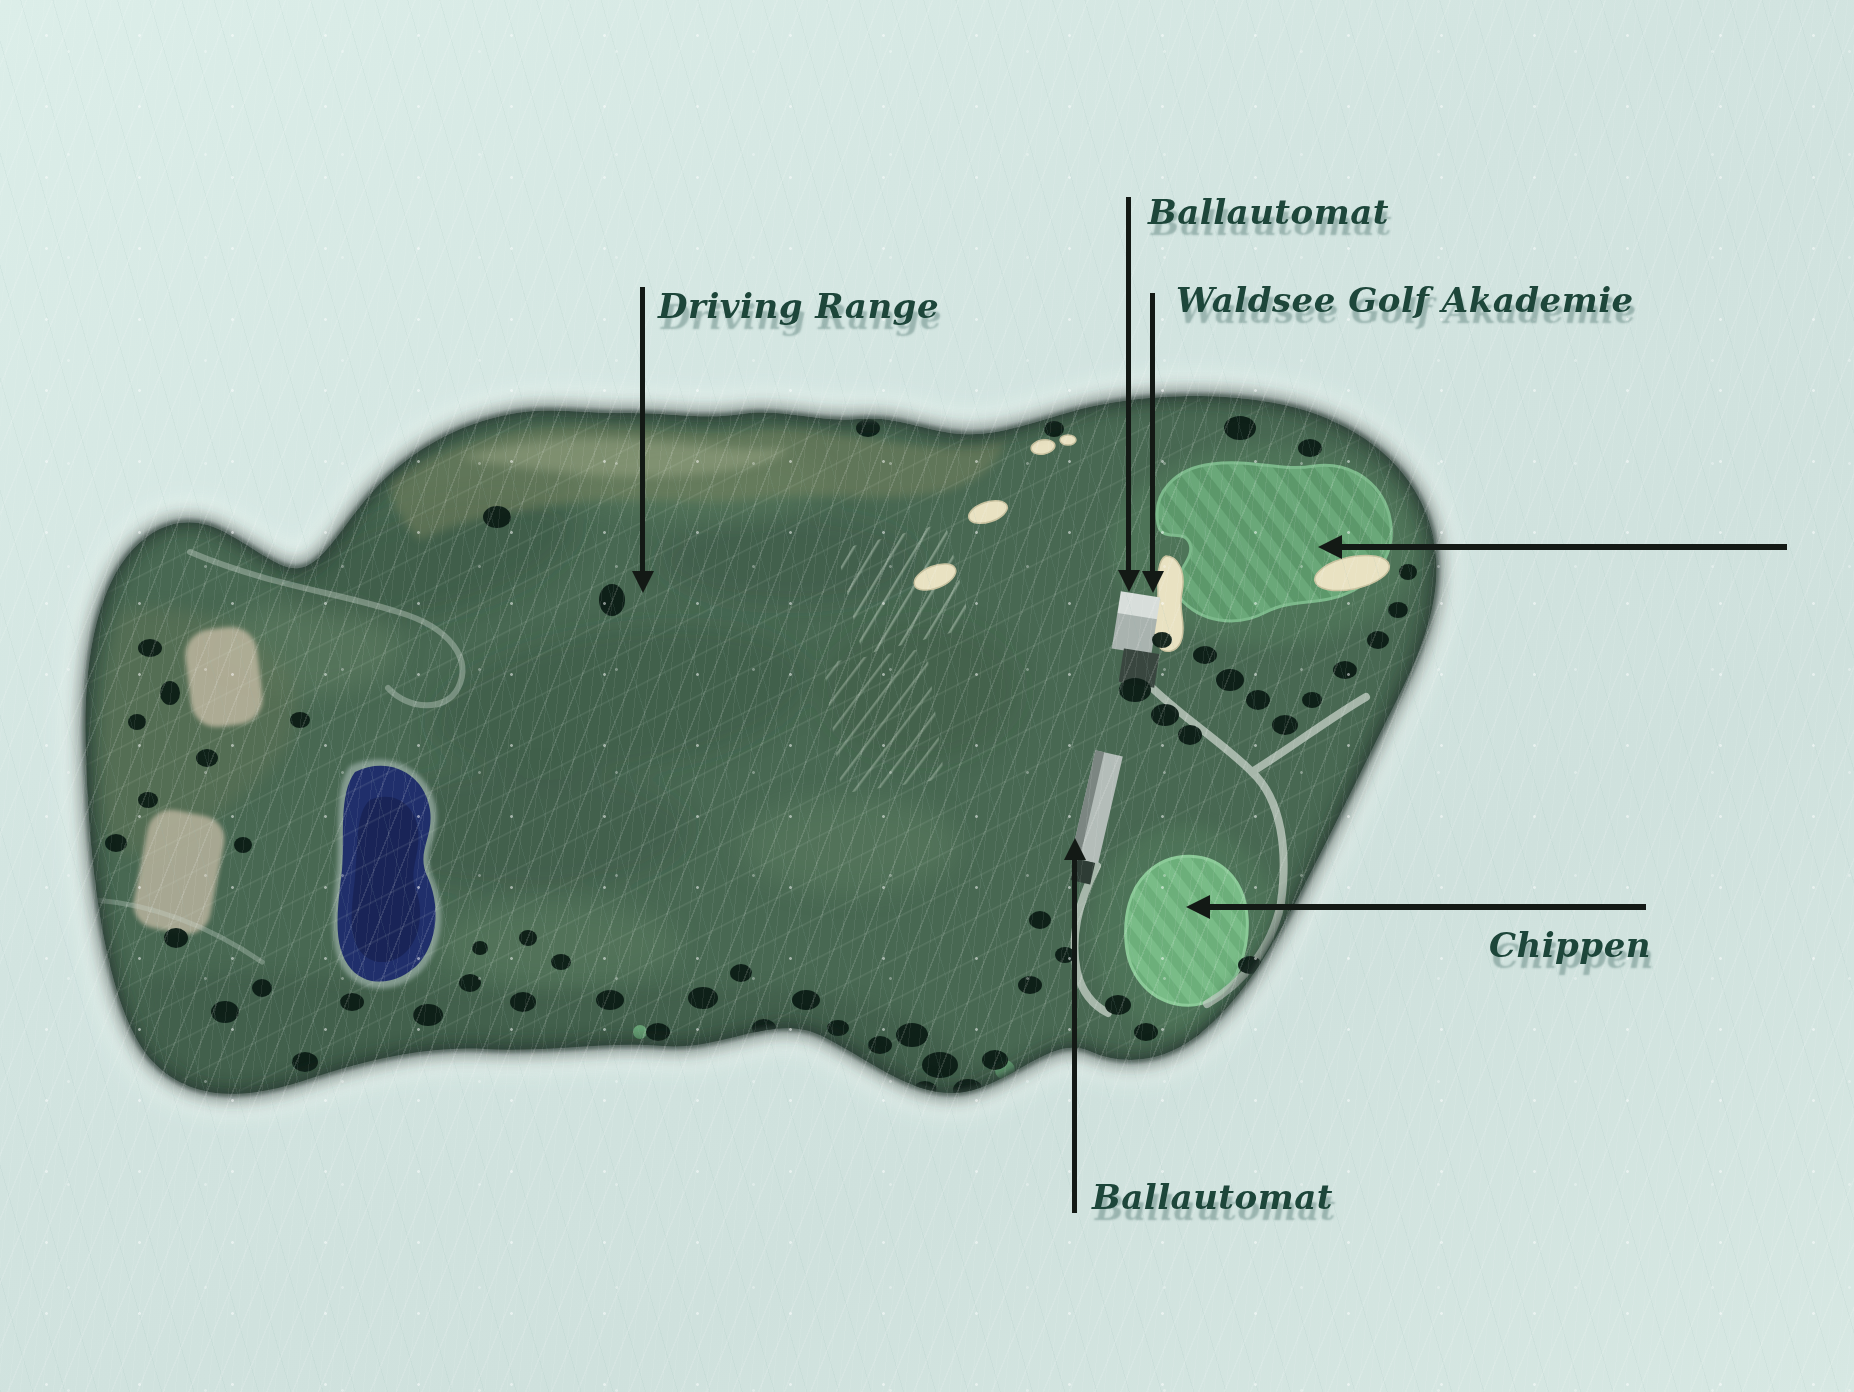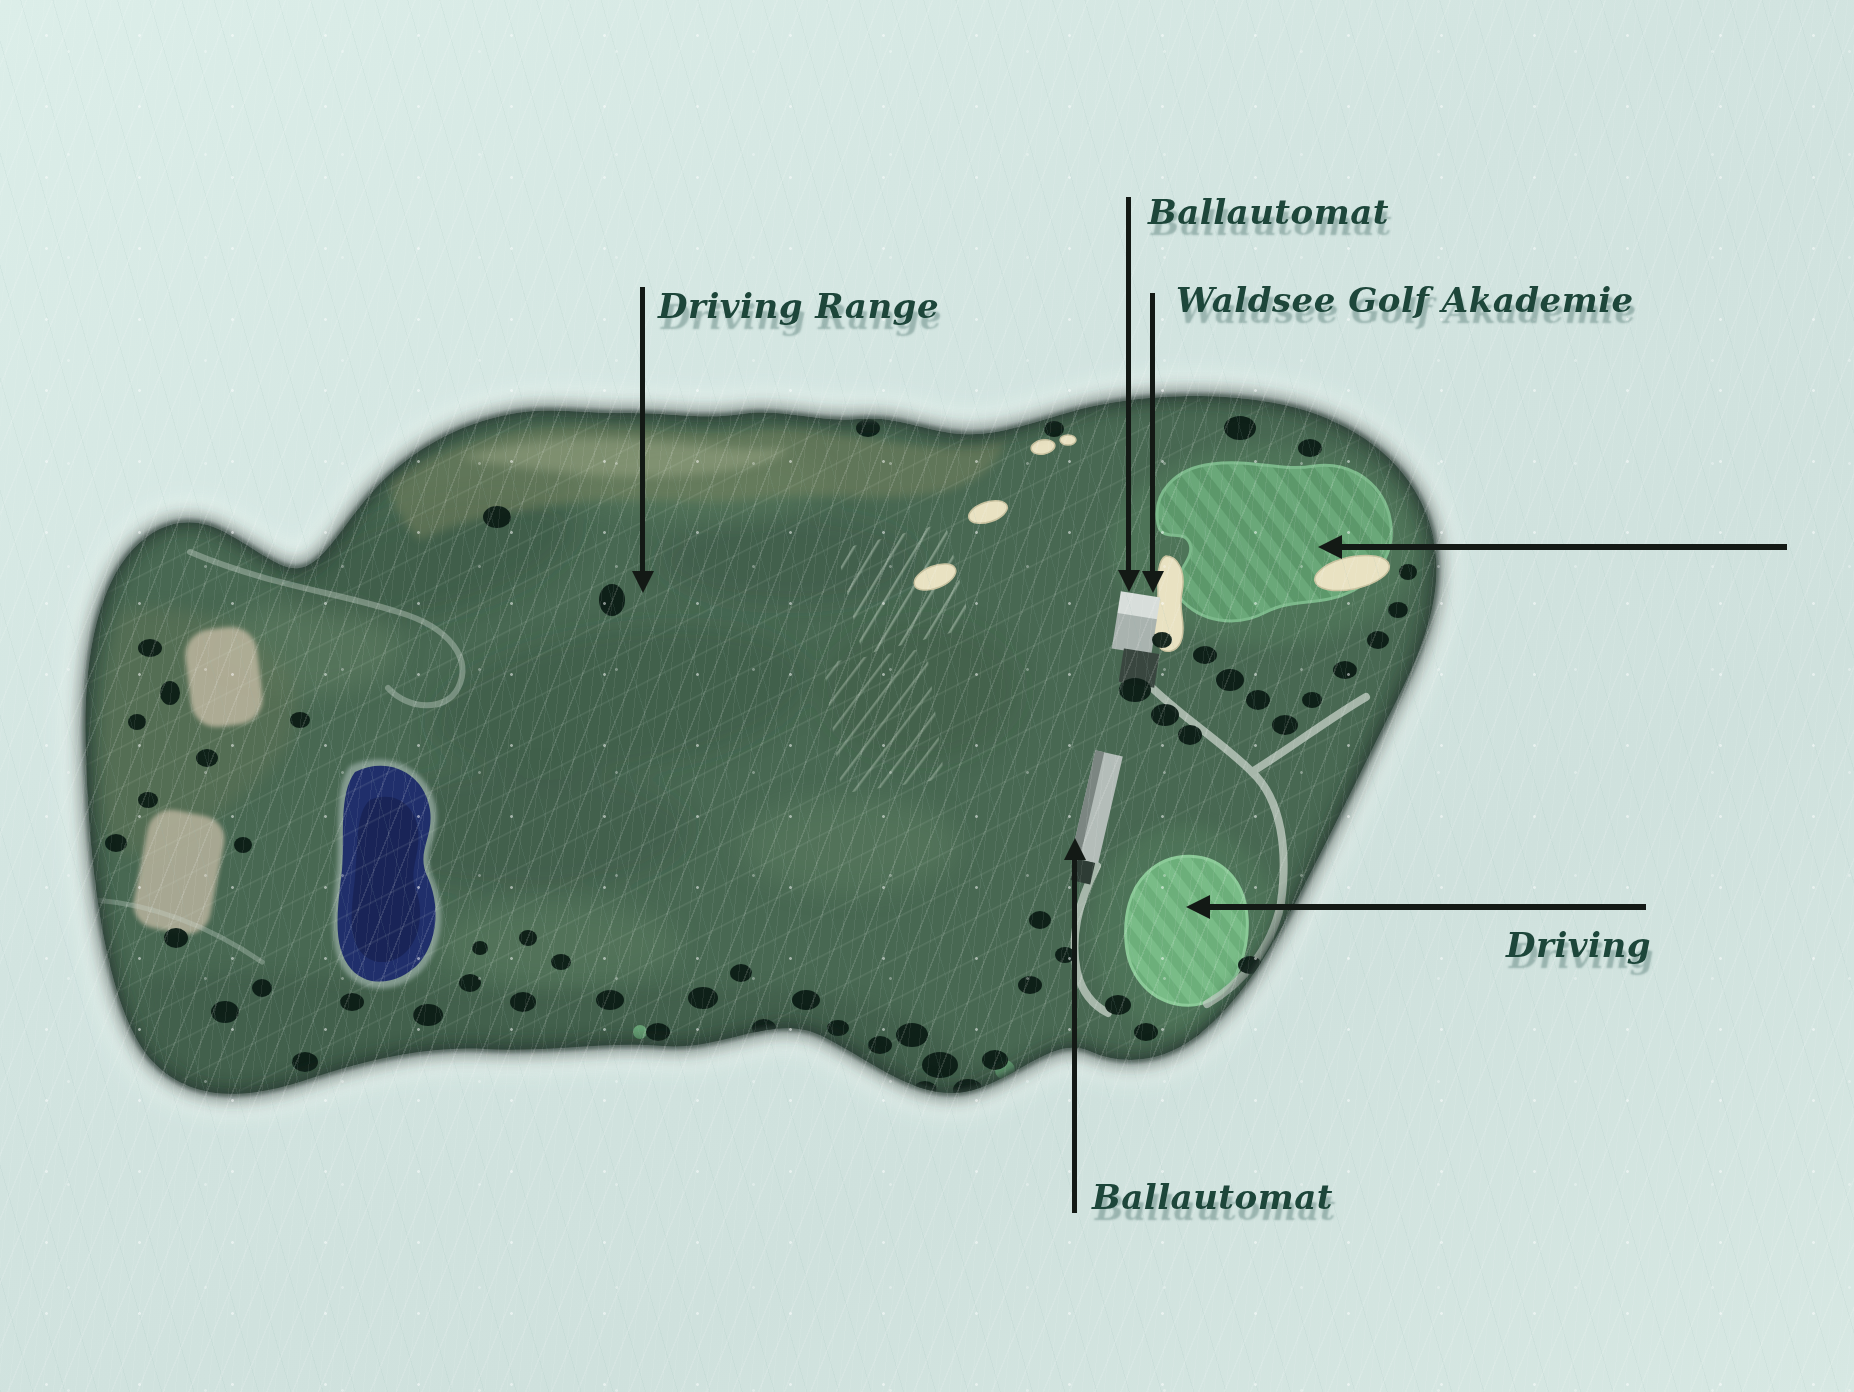--- a/index.html
+++ b/index.html
@@ -266,15 +266,15 @@
   <div class="arrow-h" style="left:1342px;top:544px;width:445px">
     <div class="head-left"></div>
   </div>
   <div class="arrow-h" style="left:1210px;top:904px;width:436px">
     <div class="head-left"></div>
   </div>
 
   <div class="label" style="left:1148px;top:194px">Ballautomat</div>
   <div class="label" style="left:658px;top:288px">Driving Range</div>
   <div class="label" style="left:1176px;top:282px">Waldsee Golf Akademie</div>
-  <div class="label" style="right:203px;top:927px">Driving</div>
+  <div class="label" style="right:203px;top:927px">Chippen</div>
   <div class="label" style="left:1092px;top:1179px">Ballautomat</div>
 </div>
 
 </body></html>

